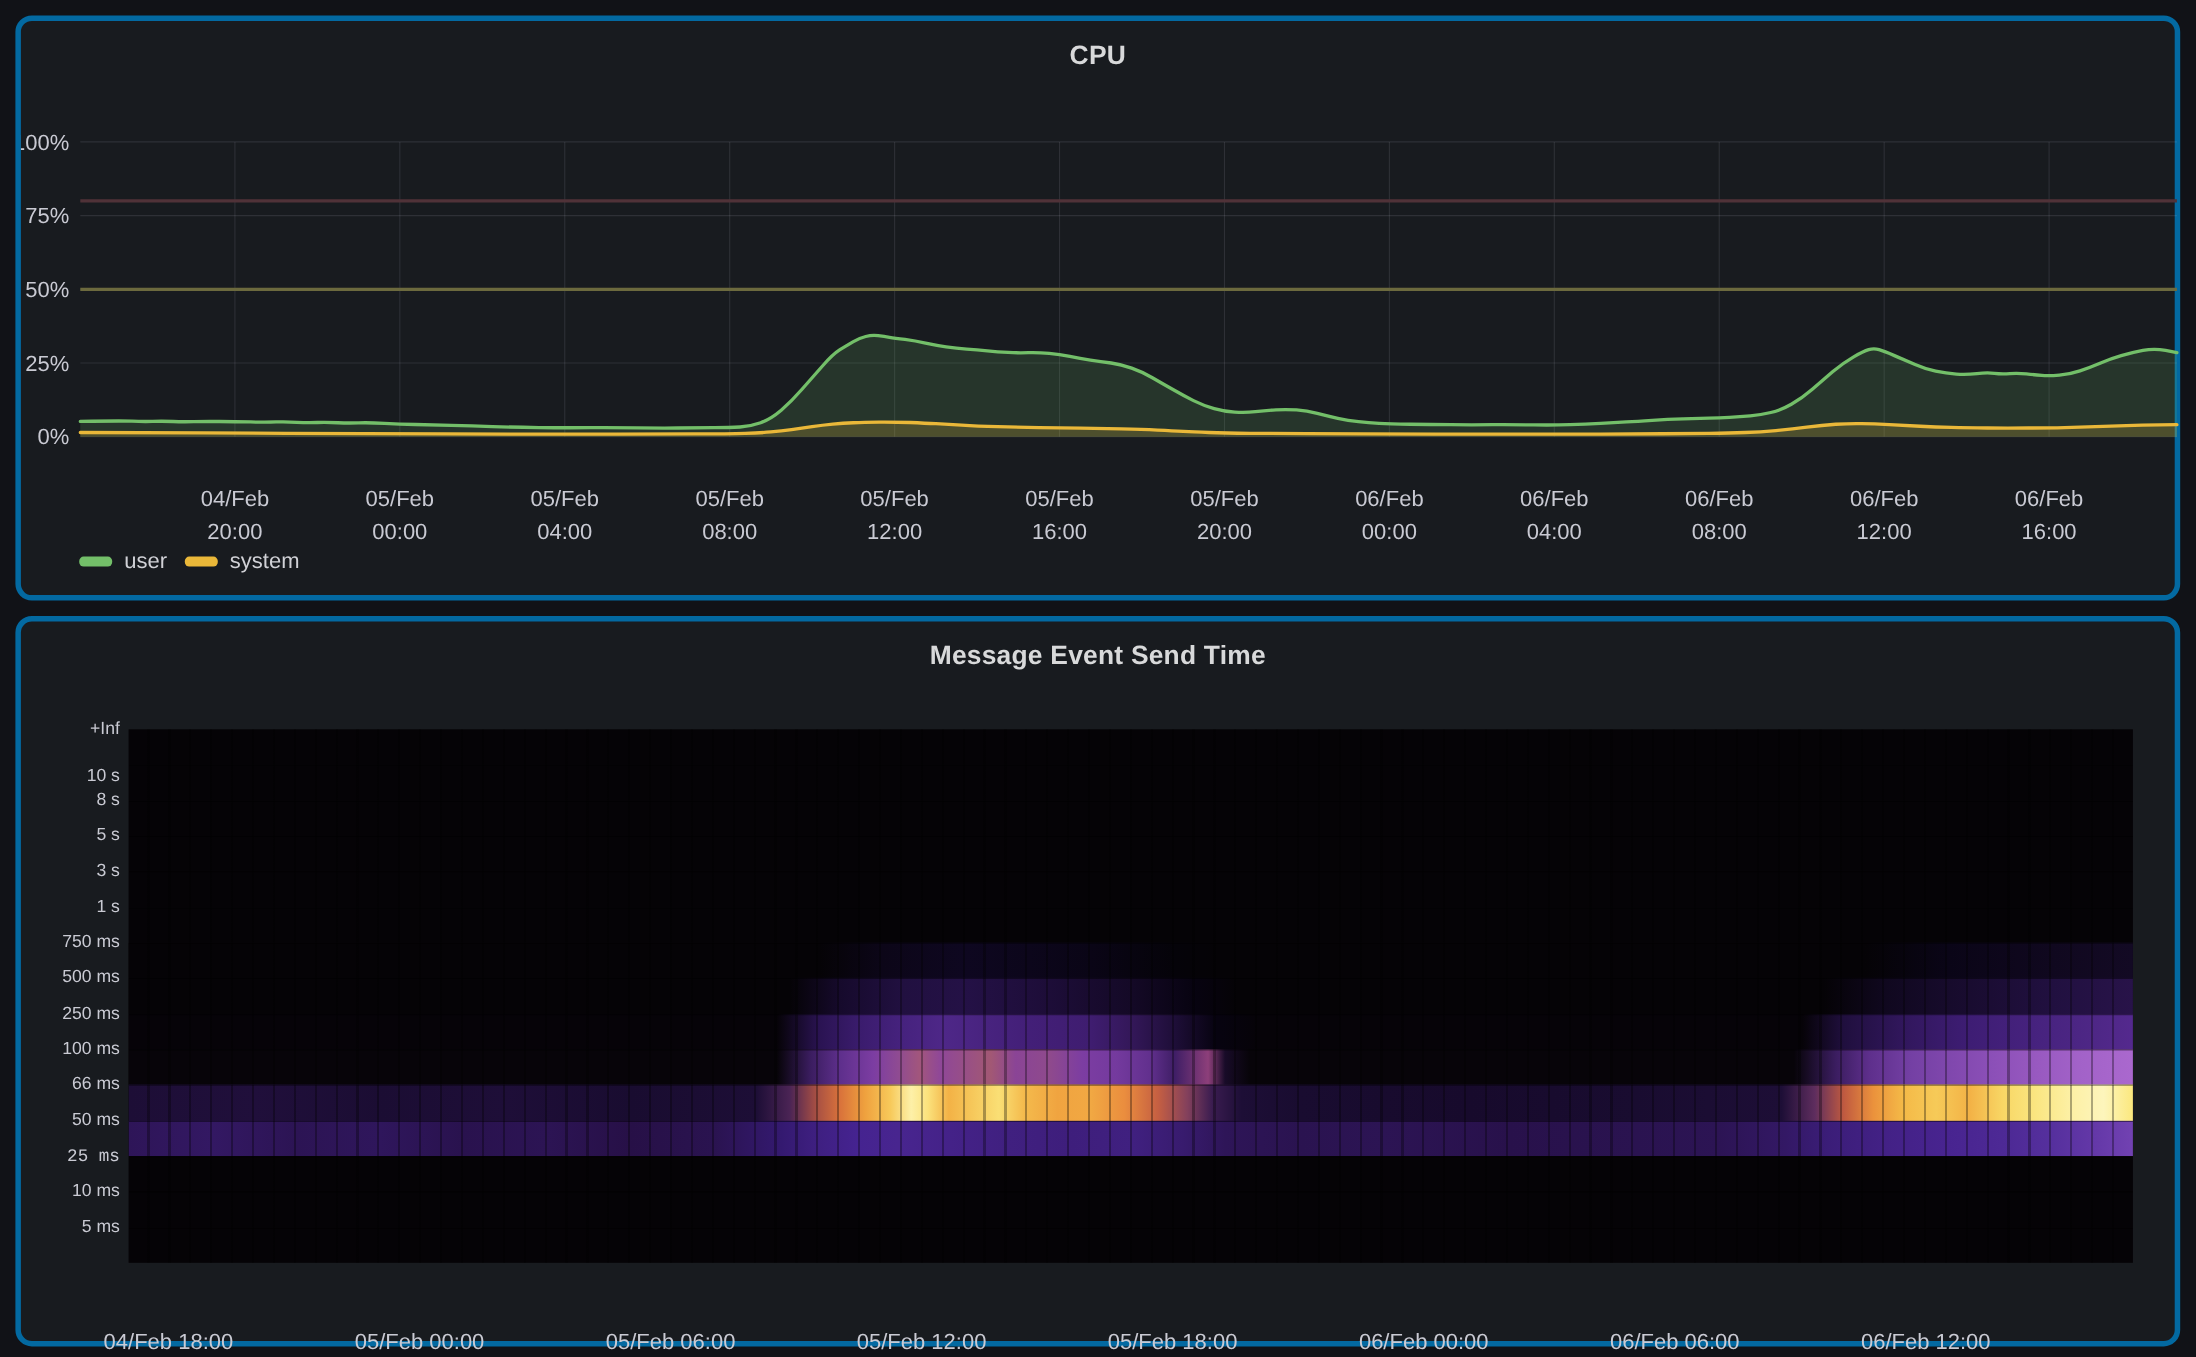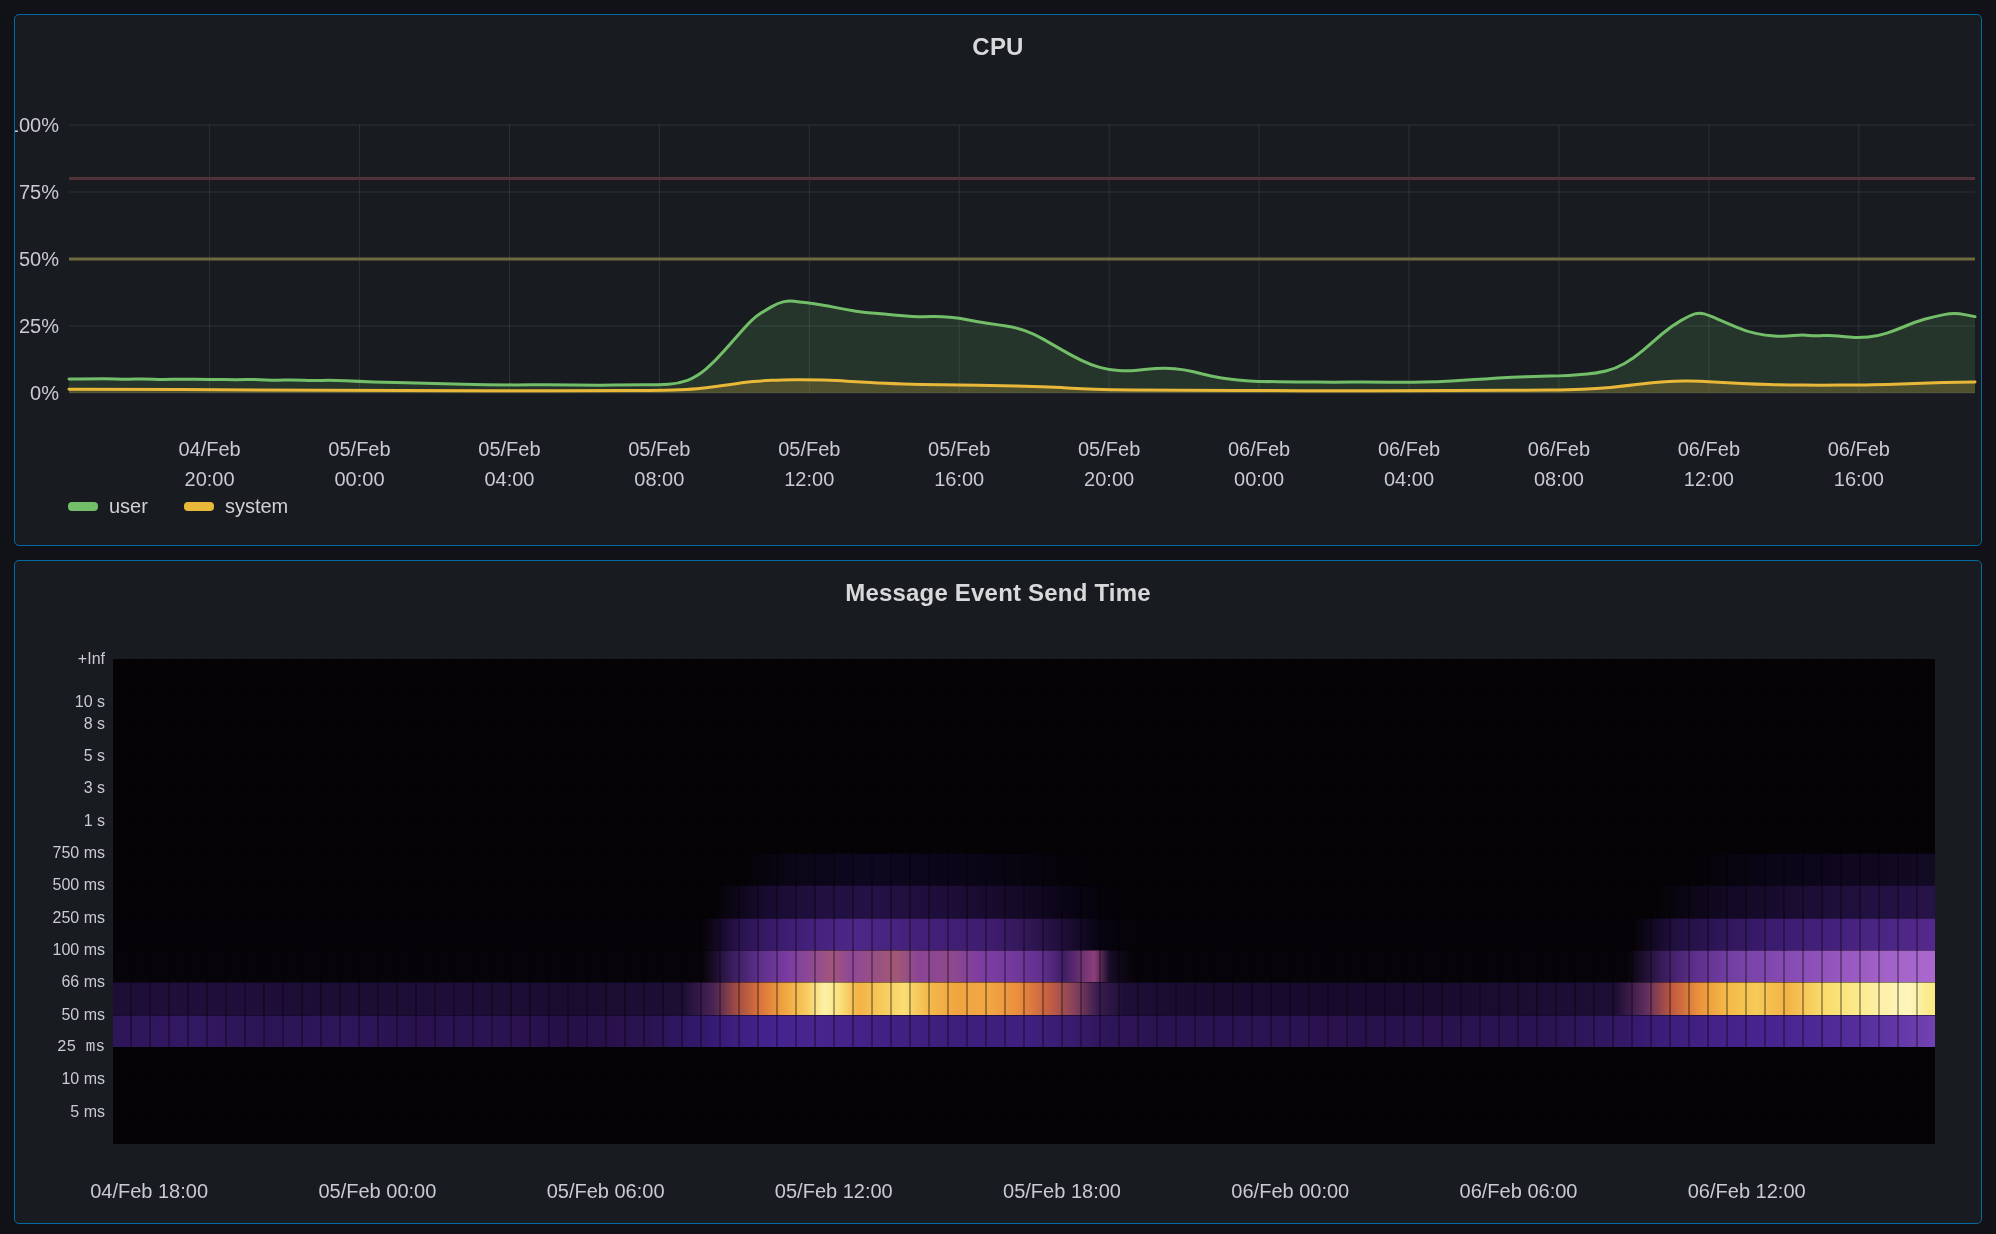--- a/index.html
+++ b/index.html
@@ -1,37 +1,37 @@
 <!DOCTYPE html>
 <html><head>
 <meta charset="utf-8">
 <style>
   html,body{margin:0;padding:0;background:#111217;}
   body{width:1996px;height:1234px;position:relative;overflow:hidden;
        font-family:"Liberation Sans",sans-serif;-webkit-font-smoothing:antialiased;}
-  .panel{position:absolute;background:#181b1f;border:1px solid #0369a1;border-radius:5px;box-sizing:border-box;}
+  .panel{position:absolute;background:#181b1f;border:5px solid #0369a1;border-radius:15px;box-sizing:border-box;}
   #panel-cpu{left:14px;top:14px;width:1968px;height:532px;}
   #panel-hm{left:14px;top:560px;width:1968px;height:664px;padding-left:12px;}
   .panel-title{position:absolute;top:18px;left:0;right:0;margin:0;text-align:center;
        font-size:24px;font-weight:700;color:#d8d9da;letter-spacing:.2px;cursor:pointer;}
   svg.chart{position:absolute;left:0;top:0;}
   .axis-text{fill:#c9cad3;font-family:"Liberation Sans",sans-serif;font-size:20px;}
-  .legend{position:absolute;left:53px;top:480px;display:flex;align-items:center;gap:36px;}
+  .legend{position:absolute;left:53px;top:480px;display:flex;align-items:center;gap:16px;}
   .legend-item{display:flex;align-items:center;gap:11px;cursor:pointer;}
   .legend-swatch{width:30px;height:9px;border-radius:4px;}
   .legend-label{font-size:20px;color:#d0d1d6;line-height:22px;}
   .hm-plot{position:absolute;left:98px;top:98px;width:1822px;height:485px;background:#050306;
        display:flex;flex-direction:column;cursor:crosshair;}
   .hm-row{flex:1 1 0;position:relative;}
   .hm-row::after{content:"";position:absolute;inset:0;
        background:repeating-linear-gradient(to right,rgba(0,0,0,0) 0px,rgba(0,0,0,0) 17px,rgba(0,0,0,.32) 17px,rgba(0,0,0,.32) 19px);}
   .hm-row + .hm-row{box-shadow:inset 0 1px 0 rgba(0,0,0,.45);}
   .hm-ylabel{position:absolute;width:86px;left:4px;text-align:right;font-size:16px;
        line-height:22px;color:#c9cad3;white-space:nowrap;}
-  .hm-xlabel{position:absolute;top:619px;transform:translateX(-50%);font-size:20px;
+  .hm-xlabel{position:absolute;top:644px;transform:translateX(-50%);font-size:20px;
        color:#c9cad3;white-space:nowrap;}
 </style>
 </head>
 <body>
 
 <section class="panel" id="panel-cpu">
   <h2 class="panel-title">CPU</h2>
   <svg class="chart" id="cpu-svg" width="1966" height="530" viewBox="0 0 1966 530">
       <line x1="194.56047197640117" y1="110" x2="194.56047197640117" y2="378" stroke="rgba(204,204,220,0.12)" stroke-width="1"></line>
       <text x="194.56047197640117" y="441" text-anchor="middle" class="axis-text">04/Feb</text>

